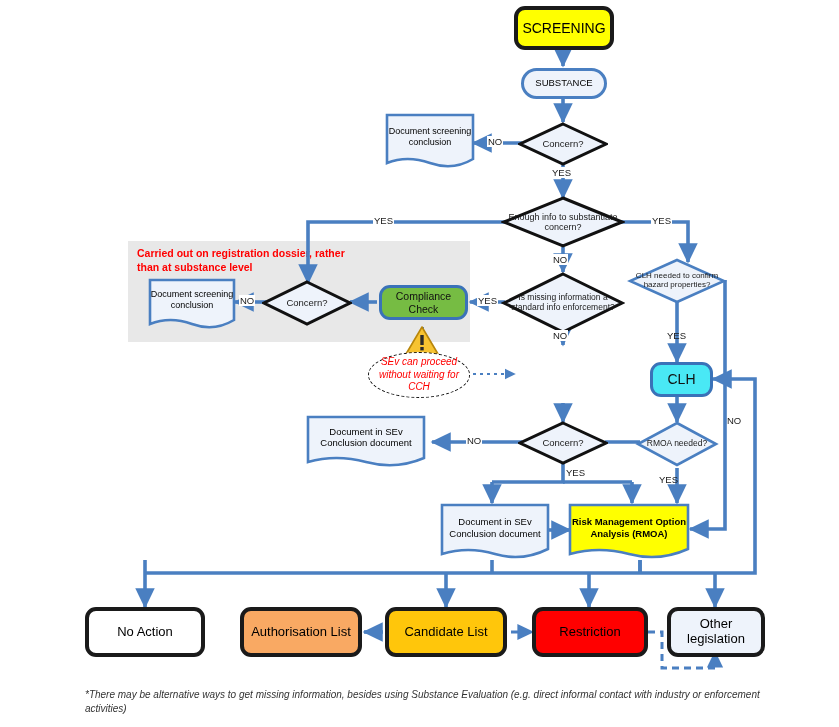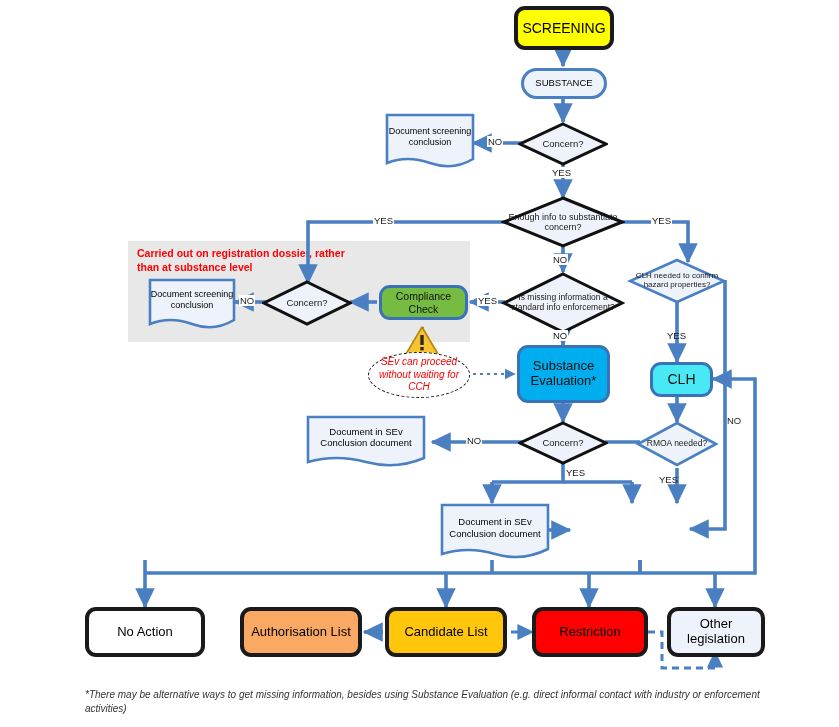--- a/index.html
+++ b/index.html
@@ -207,24 +207,20 @@
       <polygon points="17,2 33,29 1,29" fill="#f7c331" stroke="#b8860b" stroke-width="1.6" stroke-linejoin="round"></polygon>
       <rect x="15.3" y="10" width="3.4" height="10" fill="#2a2a2a"></rect>
       <rect x="15.3" y="22" width="3.4" height="3.4" fill="#2a2a2a"></rect>
     </svg>
   </div>
 
   <div id="callout" style="left:368px;top:352px;width:100px;height:44px;">
     <span>SEv can proceed without waiting for CCH</span>
   </div>
 
-  <div class="node" style="left:517px;top:345px;width:93px;height:58px;background:#00aeef;
-              border:3px solid #3a72b8;font-size:13px;color:#111;">
-    <span>Substance Evaluation*</span>
-  </div>
 
   <div class="node" style="left:650px;top:362px;width:63px;height:35px;background:#49e8f5;
               border:3px solid #3a72b8;font-size:14px;color:#111;">
     <span>CLH</span>
   </div>
 
   <div class="dia" style="left:518px;top:421px;width:90px;height:44px;">
     <svg width="90" height="44" viewBox="0 0 90 44">
       <polygon points="45,2 88,22 45,42 2,22" fill="#eef3fb" stroke="#111" stroke-width="3"></polygon>
     </svg>
@@ -245,20 +241,26 @@
     <span class="lbl" style="font-size:8.5px;">RMOA needed?</span>
   </div>
 
   <div class="doc" style="left:440px;top:503px;width:110px;height:58px;">
     <svg width="110" height="58" viewBox="0 0 110 58" preserveAspectRatio="none">
       <path d="M2,2 H108 V46 Q82,59 55,51 Q28,43 2,51 Z" fill="#eef3fb" stroke="#4a7fc1" stroke-width="2.6"></path>
     </svg>
     <span class="dlbl" style="font-size:9.5px;">Document in SEv Conclusion document</span>
   </div>
 
+  <div class="doc" style="left:568px;top:503px;width:122px;height:58px;">
+    <svg width="122" height="58" viewBox="0 0 122 58" preserveAspectRatio="none">
+      <path d="M2,2 H120 V46 Q91,59 61,51 Q31,43 2,51 Z" fill="#ffff00" stroke="#4a7fc1" stroke-width="2.6"></path>
+    </svg>
+    <span class="dlbl" style="font-size:9.5px;font-weight:bold;">Risk Management Option Analysis (RMOA)</span>
+  </div>
 
   <div class="node proc" style="left:85px;top:607px;width:120px;height:50px;background:#ffffff;font-size:13px;">
     <span>No Action</span>
   </div>
 
   <div class="node proc" style="left:240px;top:607px;width:122px;height:50px;background:#f9a963;font-size:13px;">
     <span>Authorisation List</span>
   </div>
 
   <div class="node proc" style="left:385px;top:607px;width:122px;height:50px;background:#ffc60b;font-size:13px;">

